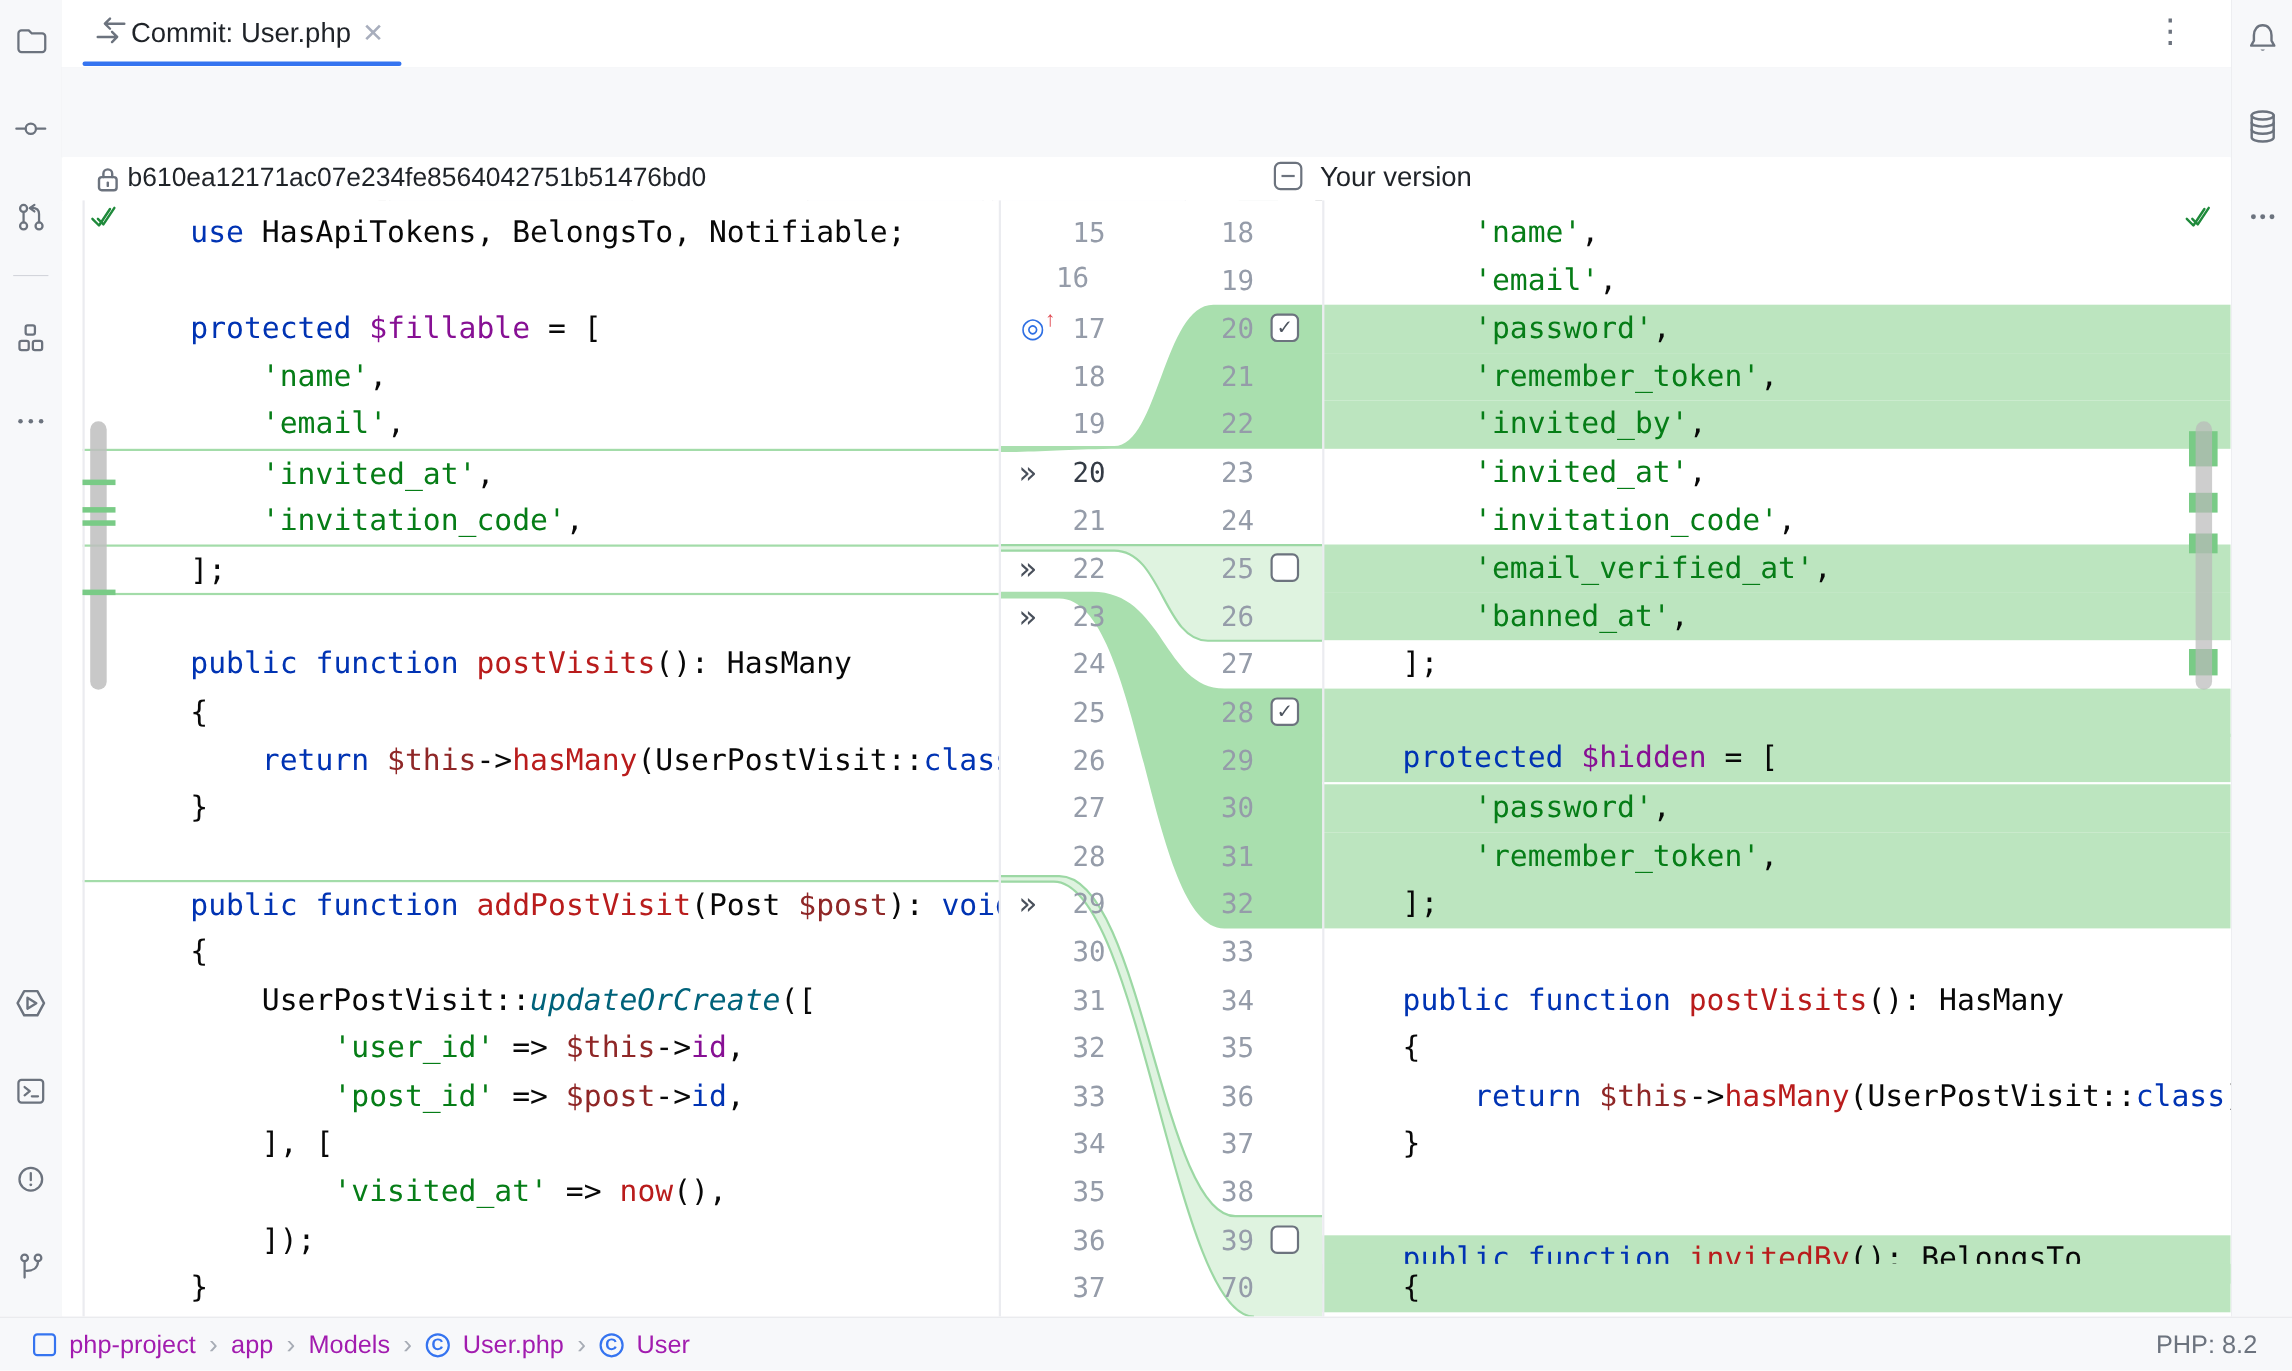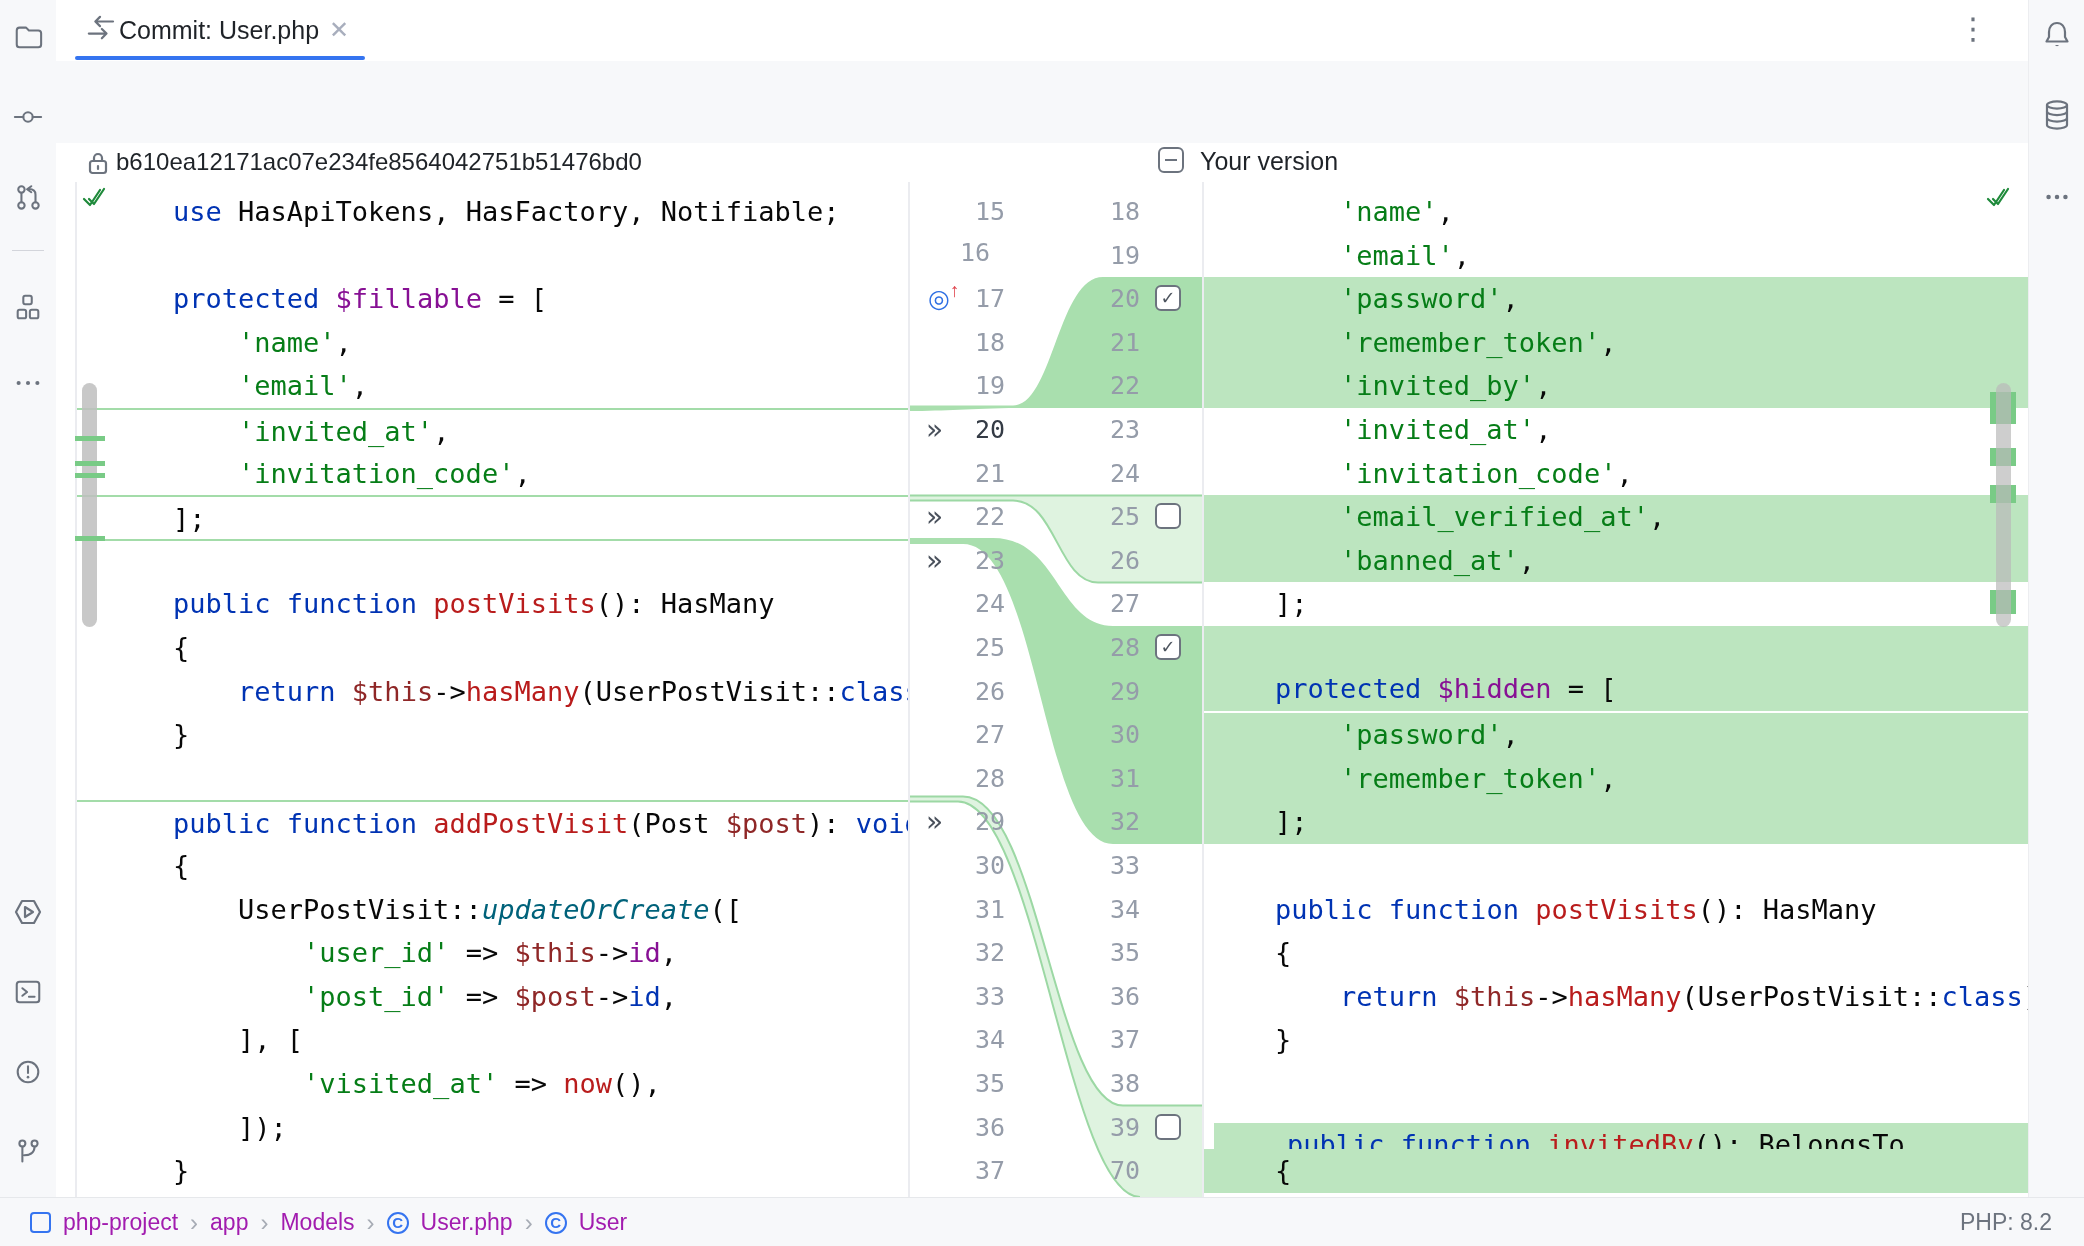--- a/index.html
+++ b/index.html
@@ -255,21 +255,21 @@
     <path d="M0,313.5 H294" stroke="#9CD8A4" stroke-width="2" fill="none"></path>
     <path d="M0,318.5 L105,318.5 C148,318.5 150,400.5 190,400.5 L294,400.5" stroke="#9CD8A4" stroke-width="2" fill="none"></path>
     <path d="M0,356 L85,356 C150,356 150,444 205,444 L294,444 L294,662 L205,662 C135,662 130,362 55,362 L0,362 Z" fill="#A9DFAE"></path>
     <path d="M0,614.5 L55,614.5 C130,614.5 148,923.6 215,923.6 L294,923.6 L294,1015 L232,1015 C160,1015 128,619.5 50,619.5 L0,619.5 Z" fill="#DFF3E0"></path>
     <path d="M0,614.5 L55,614.5 C130,614.5 148,923.6 215,923.6 L294,923.6" stroke="#9CD8A4" stroke-width="2" fill="none"></path>
     <path d="M0,619.5 L50,619.5 C128,619.5 160,1015 232,1015" stroke="#9CD8A4" stroke-width="2" fill="none"></path>
   </svg>
 
   <div class="pane pane-left" id="left-pane" style="left:19px;width:833px">
       <div class="code-row" style="top: 8px;">
-        <div class="code-text"><span class="c-pl">    </span><span class="c-kw">use</span><span class="c-pl"> HasApiTokens, HasFactory, Notifiable;</span></div>
+        <div class="code-text"><span class="c-pl">    </span><span class="c-kw">use</span><span class="c-pl"> HasApiTokens, BelongsTo, Notifiable;</span></div>
       </div>
       <div class="code-row" style="top: 51.6px;">
         <div class="code-text"></div>
       </div>
       <div class="code-row" style="top: 95.2px;">
         <div class="code-text"><span class="c-pl">    </span><span class="c-kw">protected</span><span class="c-pl"> </span><span class="c-var">$fillable</span><span class="c-pl"> = [</span></div>
       </div>
       <div class="code-row" style="top: 138.8px;">
         <div class="code-text"><span class="c-pl">        </span><span class="c-str">'name'</span><span class="c-pl">,</span></div>
       </div>
@@ -388,21 +388,21 @@
       </div>
       <div class="code-row" style="top: 792.8px;">
         <div class="code-text"><span class="c-pl">        </span><span class="c-kw">return</span><span class="c-pl"> </span><span class="c-ths">$this</span><span class="c-pl">-&gt;</span><span class="c-fn">hasMany</span><span class="c-pl">(UserPostVisit::</span><span class="c-kw">class</span><span class="c-pl">);</span></div>
       </div>
       <div class="code-row" style="top: 836.4px;">
         <div class="code-text"><span class="c-pl">    }</span></div>
       </div>
       <div class="code-row" style="top: 880px;">
         <div class="code-text"></div>
       </div>
-      <div class="code-row hl" style="top: 941px; margin-left: 12px;">
+      <div class="code-row hl" style="top: 941px;">
         <div class="code-text"><span class="c-pl">    </span><span class="c-kw">public</span><span class="c-pl"> </span><span class="c-kw">function</span><span class="c-pl"> </span><span class="c-fn">invitedBy</span><span class="c-pl">(): BelongsTo</span></div>
       </div>
       <div class="code-row hl" style="top: 967.2px;">
         <div class="code-text"><span class="c-pl">    {</span></div>
       </div>
     </div>
 
   <div class="abs" id="gutter" style="left:852px;top:0;width:294px;height:1015px">
       <div class="lnum" style="top: 8px; left: 37px;">15</div>
       <div class="lnum" style="top: 49px; left: 37px; text-align: center;">16</div>

